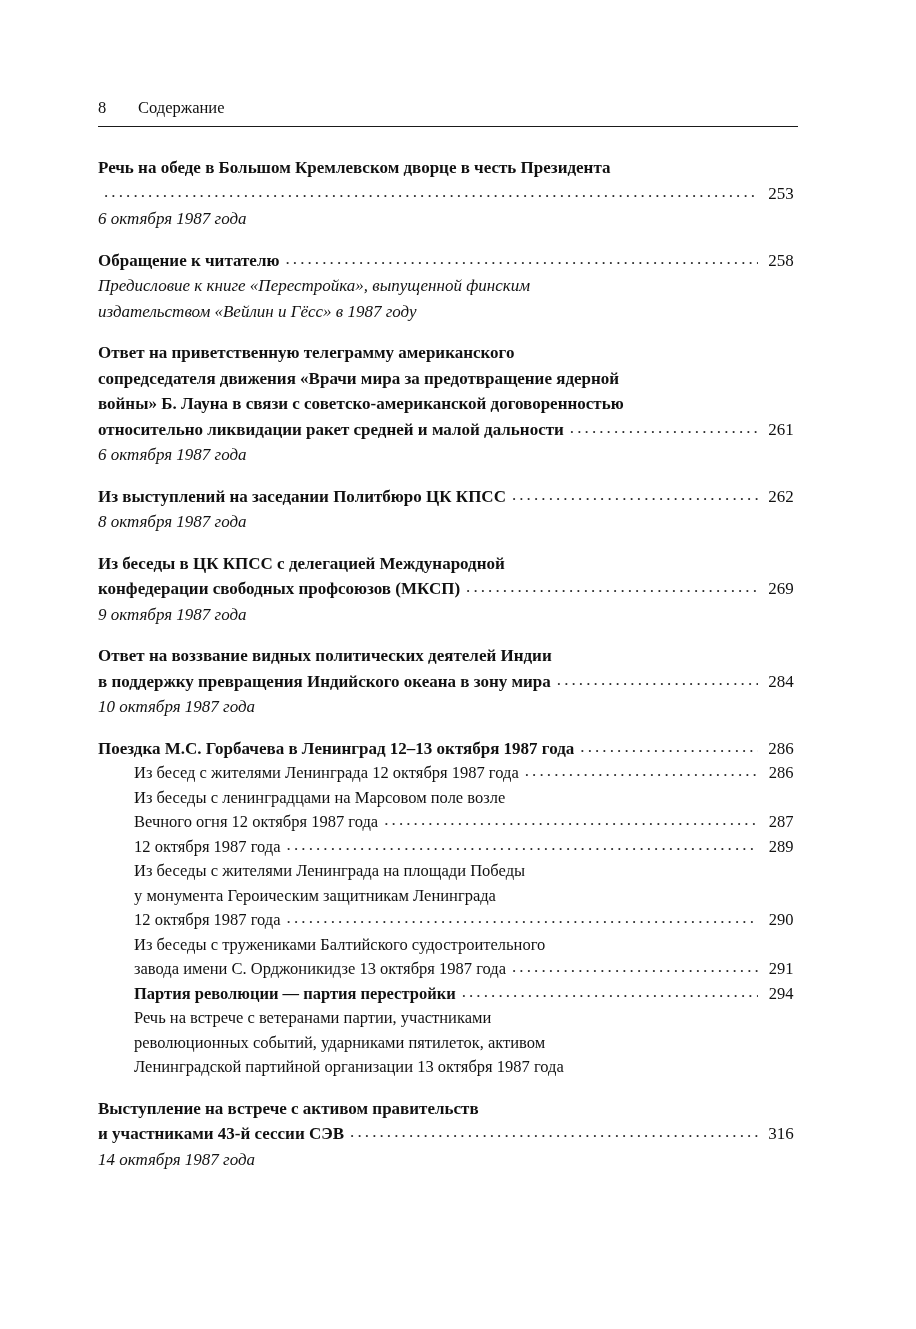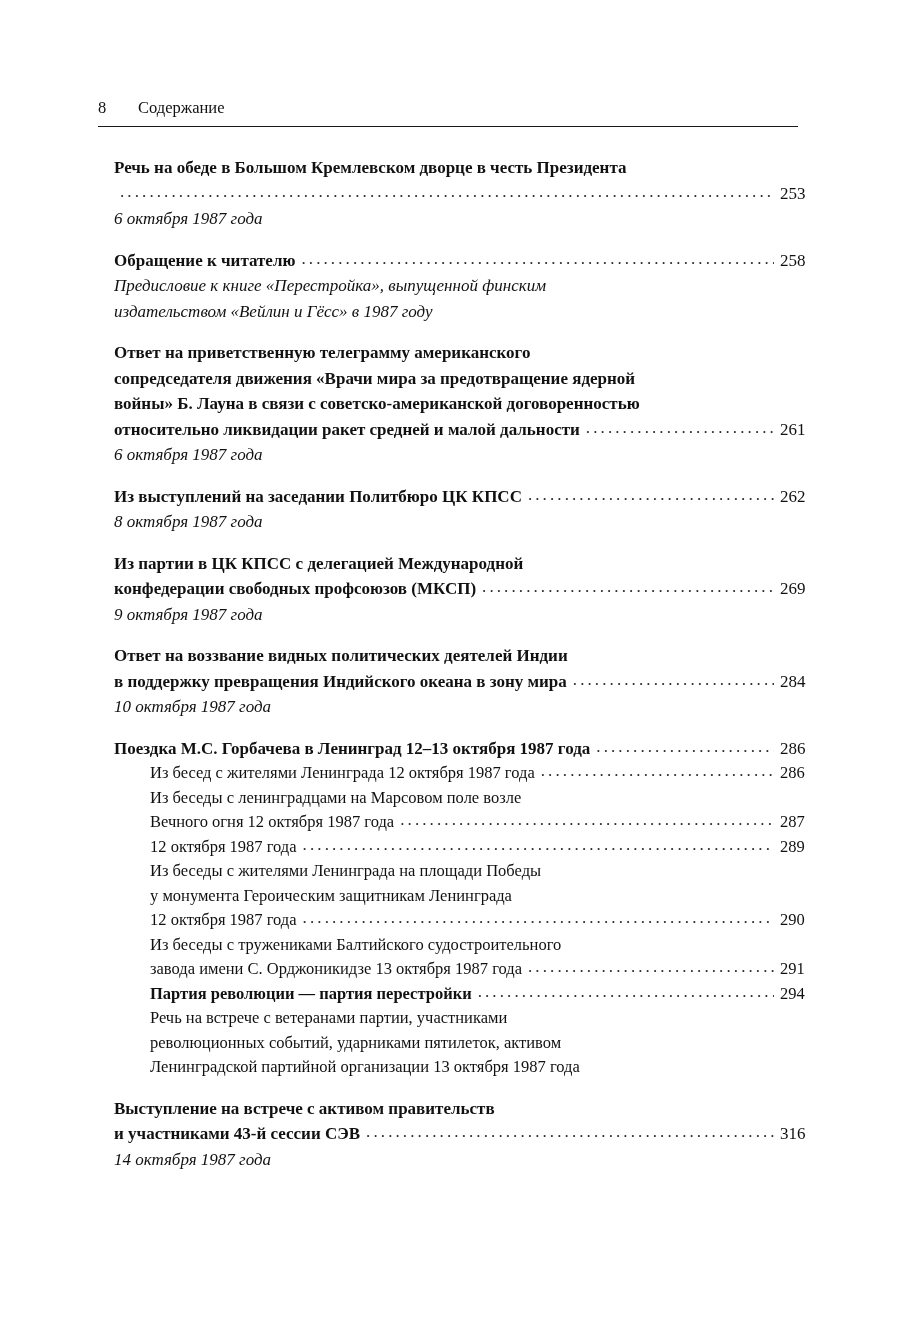--- a/index.html
+++ b/index.html
@@ -37,21 +37,21 @@
   .rule {
     position: absolute;
     left: 98px;
     top: 126px;
     width: 700px;
     height: 1px;
     background: #1a1a1a;
   }
   .content {
     position: absolute;
-    left: 114px;
+    left: 98px;
     top: 155px;
     width: 700px;
   }
   .entry {
     margin-bottom: 16px;
   }
   
   .ln {
     display: flex;
     align-items: baseline;
@@ -70,21 +70,21 @@
     letter-spacing: 3.1px;
     color: #2b2b2b;
     position: relative;
     top: -2px;
   }
   .ln .nopage {
     flex: 1;
   }
   .ln .pg {
     width: 34px;
-    text-align: left;
+    text-align: center;
     flex: none;
     font-size: 17px;
   }
   .bold .txt { font-weight: bold; }
   .ital .txt { font-style: italic; }
   .sub {
     padding-left: 36px;
   }
   .sub .ln { font-size: 16.5px; line-height: 24.5px; }
   .sub .ln .pg { font-size: 16.5px; }
@@ -168,21 +168,21 @@
           <span class="pg">262</span>
         </div>
         <div class="ln ital">
           <span class="txt">8 октября 1987 года</span>
           <span class="nopage"></span>
           <span class="pg"></span>
         </div>
       </div>
       <div class="entry">
         <div class="ln bold">
-          <span class="txt">Из партии в ЦК КПСС с делегацией Международной</span>
+          <span class="txt">Из беседы в ЦК КПСС с делегацией Международной</span>
           <span class="nopage"></span>
           <span class="pg"></span>
         </div>
         <div class="ln bold">
           <span class="txt">конфедерации свободных профсоюзов (МКСП)</span>
           <span class="leader">........................................................................................................................</span>
           <span class="pg">269</span>
         </div>
         <div class="ln ital">
           <span class="txt">9 октября 1987 года</span>

